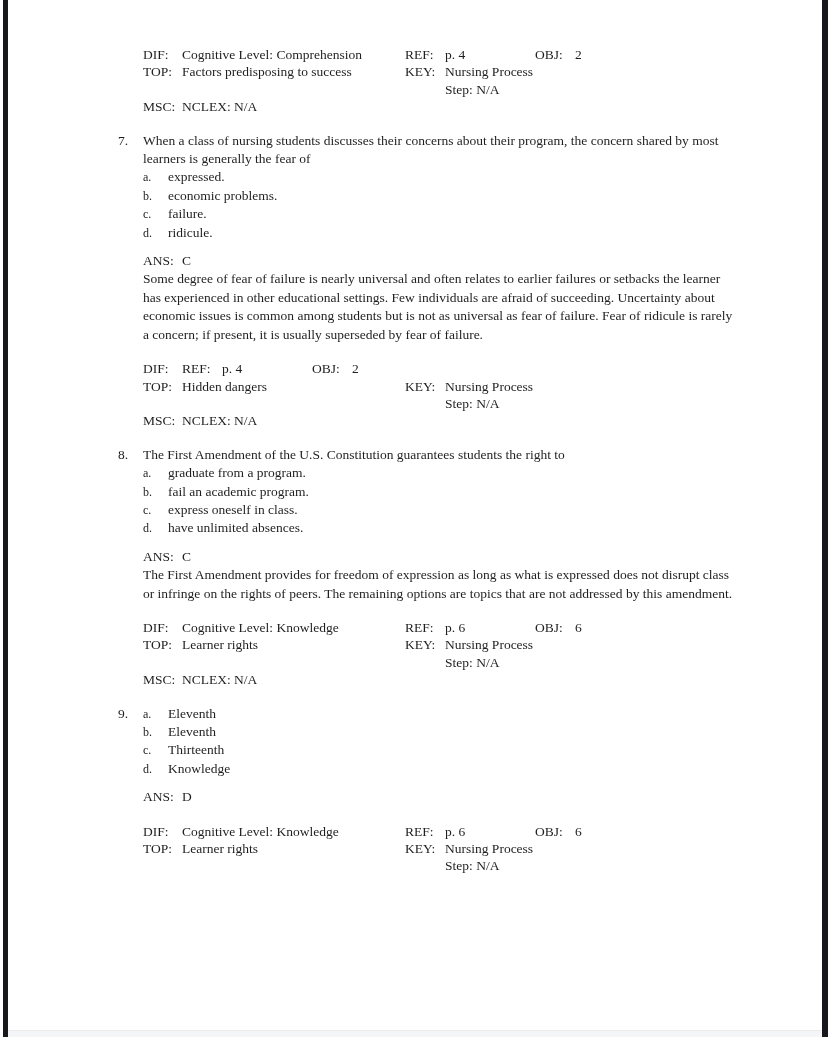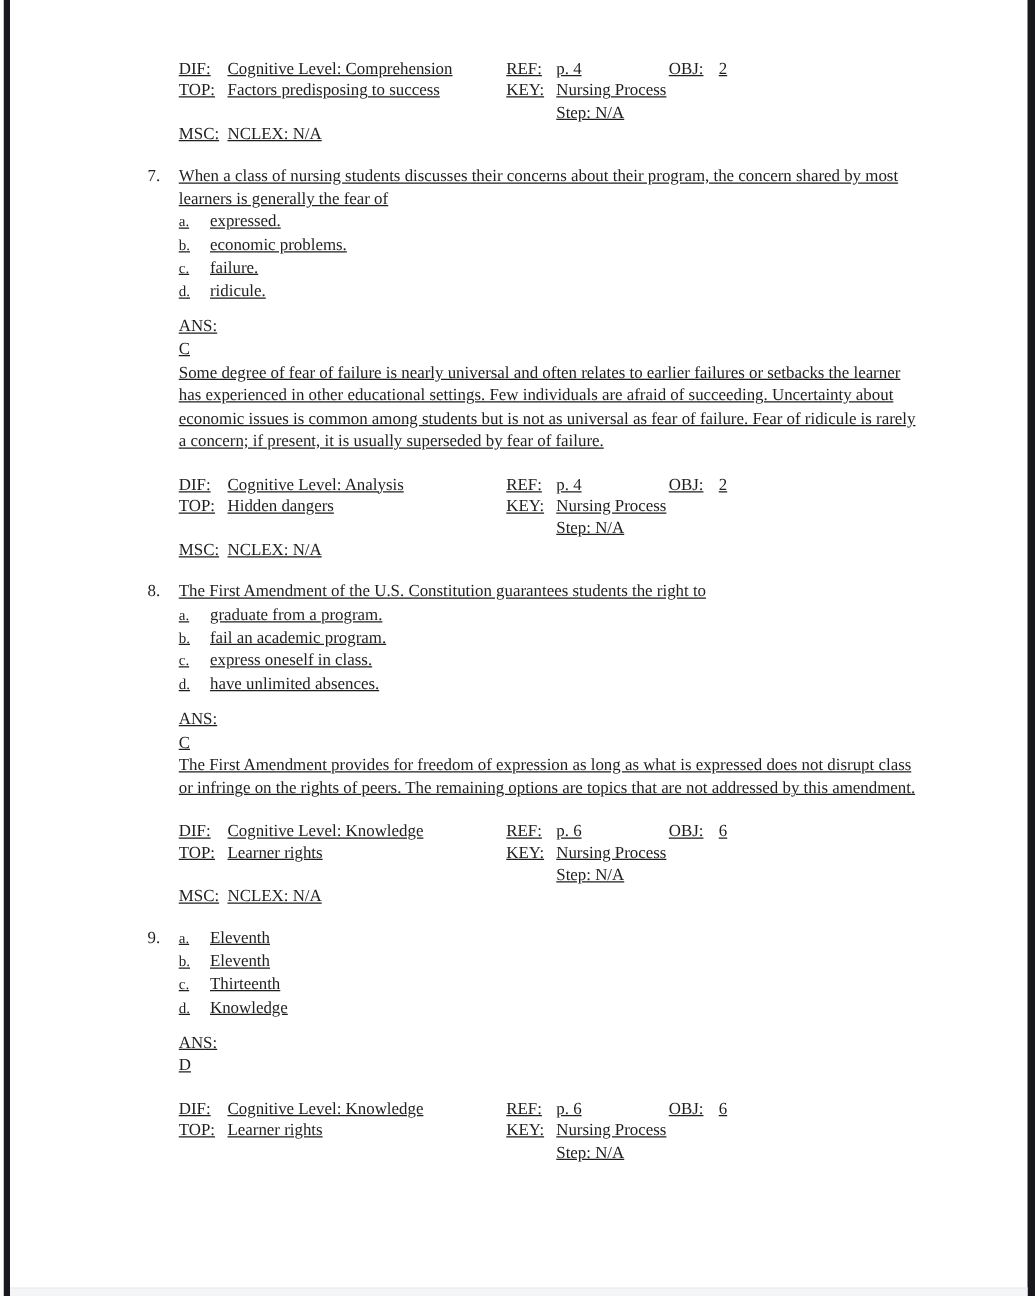--- a/index.html
+++ b/index.html
@@ -13,36 +13,36 @@
   }
   .edge-bar { position: absolute; top: 0; height: 1037px; background: #18181c; }
   .edge-left  { left: 3px; width: 5px; }
   .edge-right { right: 0; width: 6px; }
   .bottom-strip {
     position: absolute; bottom: 0; left: 8px; right: 6px; height: 6px;
     background: #f4f5f6; border-top: 1px solid #ececef;
   }
   .content {
     position: absolute; left: 143px; top: 46px; width: 594px;
-    font-size: 13.5px; line-height: 18.4px; text-decoration: underline;
+    font-size: 13.5px; line-height: 18.4px;
   }
   .meta-block { margin-bottom: 16px; }
   .meta-row { display: flex; line-height: 17.4px; }
   .m-l1 { width: 39px;  flex: none; }
   .m-v1 { width: 223px; flex: none; }
   .m-l2 { width: 40px;  flex: none; }
   .m-v2 { width: 90px;  flex: none; }
   .m-l3 { width: 40px;  flex: none; }
   .m-v3 { flex: 1; }
   .question { position: relative; margin-bottom: 16px; }
   .q-number { position: absolute; left: -25px; width: 25px; }
   .option { display: flex; }
   .opt-letter { width: 25px; flex: none; font-size: 12px; }
   .answer-block { margin-top: 10px; }
-  .ans-line { display: flex; flex-direction: column; }
+  .ans-line { display: flex; }
   .ans-label { width: 39px; flex: none; }
   .rationale { }
 </style>
 </head>
 <body>
 
 <div class="edge-bar edge-left"></div>
 <div class="edge-bar edge-right"></div>
 <div class="bottom-strip"></div>
 
@@ -96,21 +96,20 @@
         <div class="ans-line">
           <span class="ans-label">ANS:</span>
           <span class="ans-value">C</span>
         </div>
         <div class="rationale">Some degree of fear of failure is nearly universal and often relates to earlier failures or setbacks the learner has experienced in other educational settings. Few individuals are afraid of succeeding. Uncertainty about economic issues is common among students but is not as universal as fear of failure. Fear of ridicule is rarely a concern; if present, it is usually superseded by fear of failure.</div>
       </div>
     </div>
     <div class="meta-block">
       <div class="meta-row">
         <span class="m-l1">DIF:</span>
-        <span class="m-v1">Cognitive Level: Analysis</span>
         <span class="m-l2">REF:</span>
         <span class="m-v2">p. 4</span>
         <span class="m-l3">OBJ:</span>
         <span class="m-v3">2</span>
       </div>
       <div class="meta-row">
         <span class="m-l1">TOP:</span>
         <span class="m-v1">Hidden dangers</span>
         <span class="m-l2">KEY:</span>
         <span class="m-v2">Nursing Process Step: N/A</span>

